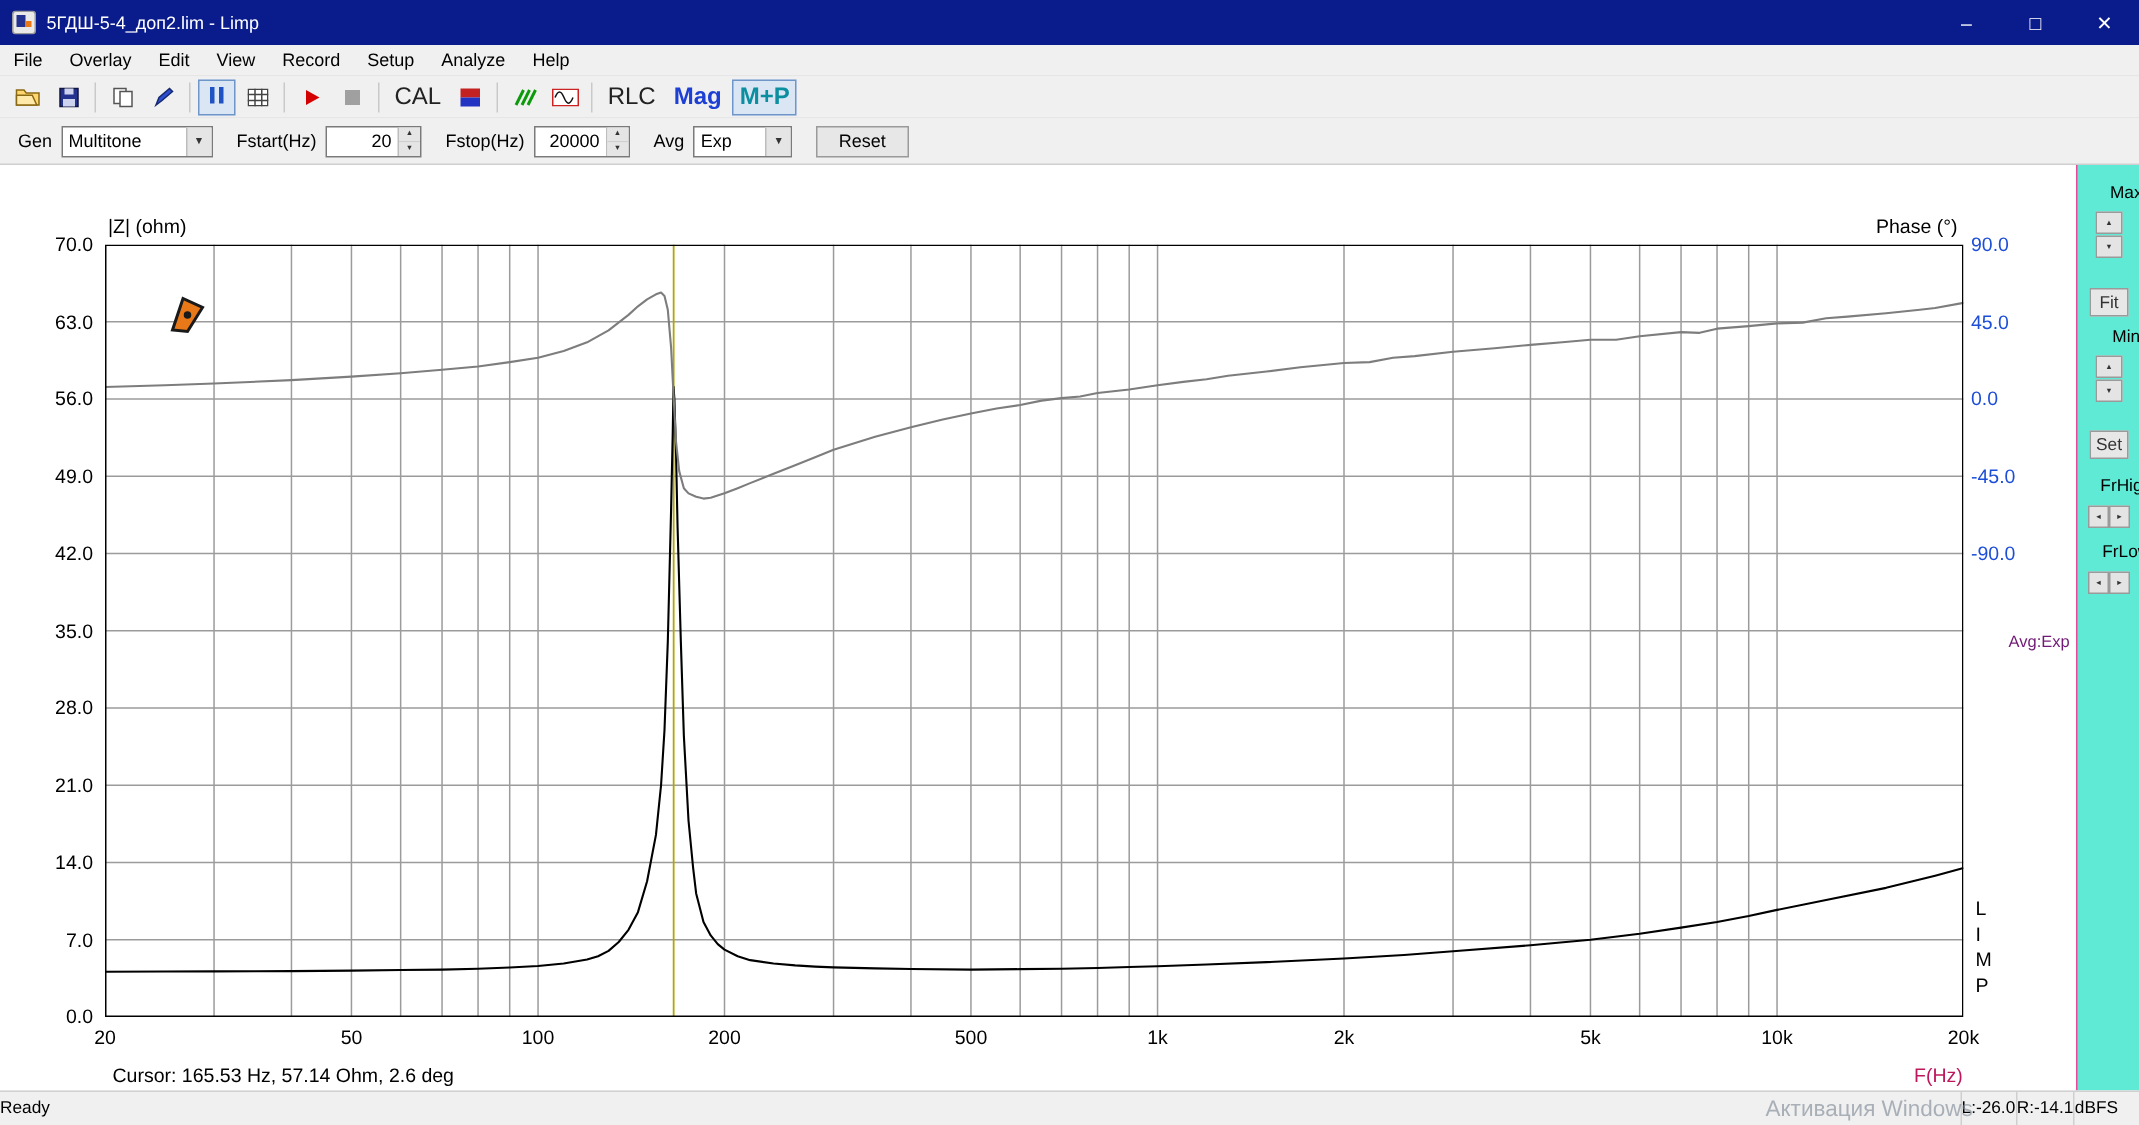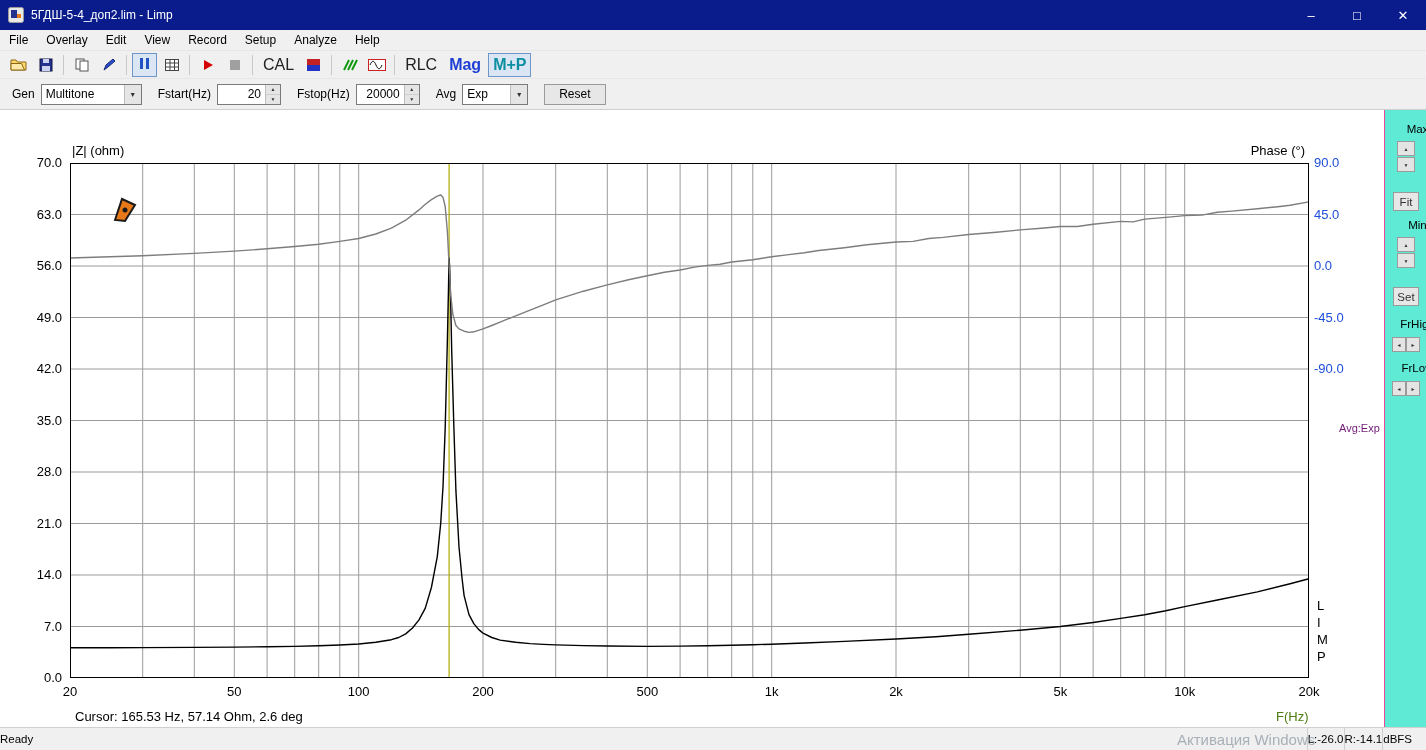--- a/index.html
+++ b/index.html
@@ -68,21 +68,21 @@
   #z-axis-title { left:72px; }
   #plot-title { left:70px; width:1239px; text-align:center; }
   #phase-axis-title { right:79px; }
   .ylab-left { position:absolute; left:2px; width:60px; text-align:right; font-size:13px; color:#000; }
   .ylab-right { position:absolute; left:1314px; font-size:13px; color:#1d4ed8; }
   .xlab { position:absolute; top:574px; transform:translateX(-50%); font-size:13px; color:#000; }
   #avg-indicator { position:absolute; left:1314px; top:312px; font-size:11px; color:#701a75;margin-left:25px; }
   #limp-vertical { position:absolute; left:1317px; top:487px; font-size:13px; line-height:17px;
     white-space:pre; color:#000; }
   #cursor-readout { position:absolute; left:75px; top:599px; font-size:13px; color:#000; }
-  #x-axis-unit { position:absolute; left:1276px; top:599px; font-size:13px; color:#4d7c0f; }
+  #x-axis-unit { position:absolute; left:1276px; top:599px; font-size:13px; color:#be185d; }
   #pen-marker { position:absolute; left:112px; top:85px; }
 
   
   .side-panel { position:absolute; top:110px; left:1384px; width:66px; height:617px;
     background:#5eead4; border-left:1px solid #ec4899; }
   .sp-label { position:absolute; width:100%; text-align:center; font-size:11.5px; color:#000; }
   .sp-btn { position:absolute; background:#e4e4e4; border:1px solid #9a9a9a; display:flex;
     align-items:center; justify-content:center; color:#333; }
   .sp-spin { left:12px; width:18px; height:15px; font-size:5px; }
   .sp-cmd { left:8px; width:26px; height:19px; font-size:11.5px; background:#e7e7e7; }

